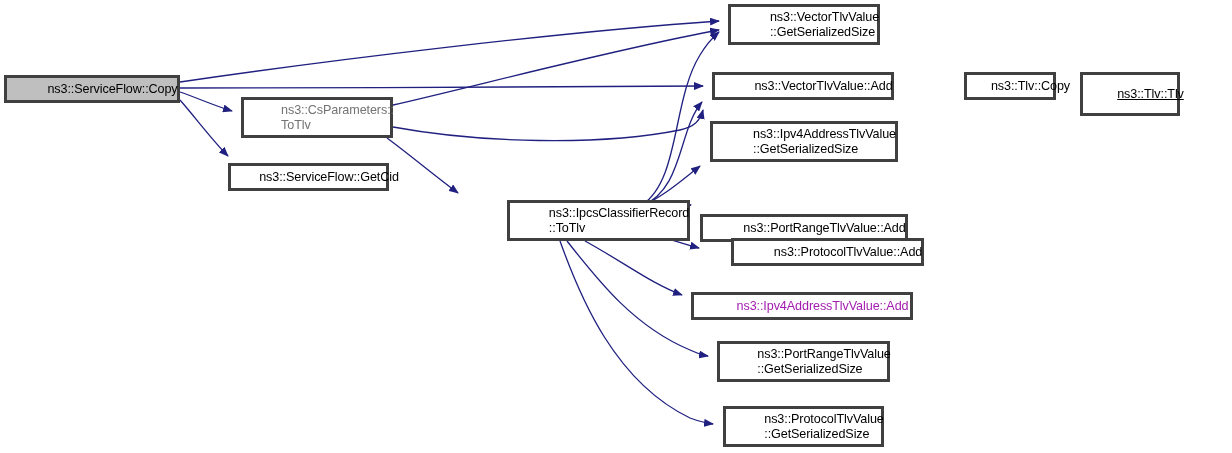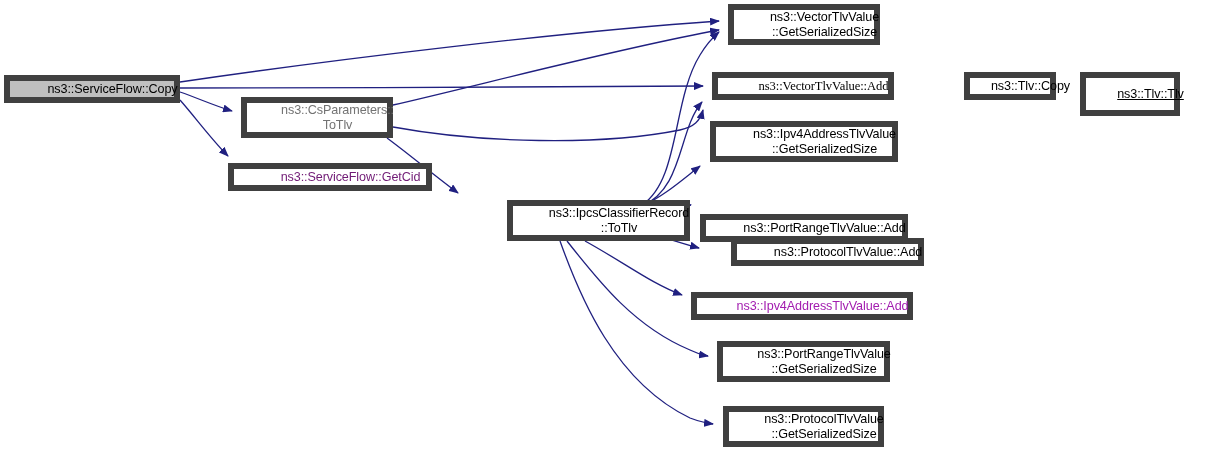--- a/index.html
+++ b/index.html
@@ -20,27 +20,26 @@
     position: absolute;
     left: 0;
     top: 0;
     width: 1232px;
     height: 453px;
     pointer-events: none;
   }
   .node {
     position: absolute;
     box-sizing: border-box;
-    border: 6px solid #0f766e;
+    border: 3px solid #0f766e;
     background: #ffffff;
     color: #000000;
     display: flex;
     align-items: center;
     justify-content: center;
-    text-align: center;
     font-size: 12.6px;
     line-height: 15px;
     letter-spacing: -0.1px;
     white-space: pre-line;
     z-index: 2;
     padding-left: 41px;
   }
   .node.root {
     background: #bfbfbf;
     border-color: #404040;
@@ -73,26 +72,26 @@
         <path d="M585,241 C625,263 652,284 682,295" marker-end="url(#arrow)" stroke="#202080"></path>
         <path d="M567,241 C600,283 635,327 690,350 C696,353 702,355 708,356" marker-end="url(#arrow)" stroke="#202080"></path>
         <path d="M560,241 C580,297 615,382 690,418 C698,421 705,423 713,424" marker-end="url(#arrow)" stroke="#202080"></path>
       </g>
   </svg>
 
   <div id="node-layer">
       <div class="node root" style="left: 4px; top: 75px; width: 176px; height: 28px; background: rgb(191, 191, 191); border-color: rgb(64, 64, 64); color: rgb(0, 0, 0);">ns3::ServiceFlow::Copy</div>
       <div class="node" style="left: 241px; top: 97px; width: 152px; height: 41px; border-color: rgb(64, 64, 64); color: #737373;">ns3::CsParameters::
 ToTlv</div>
-      <div class="node" style="left: 228px; top: 163px; width: 204px; height: 28px; border-color: rgb(64, 64, 64); color: #701a75;">ns3::ServiceFlow::GetCid</div>
+      <div class="node" style="left: 228px; top: 163px; width: 161px; height: 28px; border-color: rgb(64, 64, 64); color: #000000;">ns3::ServiceFlow::GetCid</div>
       <div class="node" style="left: 459px; top: 200px; width: 183px; height: 41px; border-color: rgb(64, 64, 64); color: rgb(0, 0, 0); margin-left: 48px;">ns3::IpcsClassifierRecord
 ::ToTlv</div>
       <div class="node" style="left: 728px; top: 4px; width: 152px; height: 41px; border-color: rgb(64, 64, 64); color: rgb(0, 0, 0);">ns3::VectorTlvValue
 ::GetSerializedSize</div>
-      <div class="node" style="left: 712px; top: 72px; width: 182px; height: 28px; border-color: rgb(64, 64, 64); color: rgb(0, 0, 0); font-family: Liberation Serif, serif;">ns3::VectorTlvValue::Add</div>
+      <div class="node" style="left: 712px; top: 72px; width: 182px; height: 28px; border-color: rgb(64, 64, 64); color: rgb(0, 0, 0);">ns3::VectorTlvValue::Add</div>
       <div class="node" style="left: 964px; top: 72px; width: 92px; height: 28px; border-color: rgb(64, 64, 64); color: rgb(0, 0, 0);">ns3::Tlv::Copy</div>
       <div class="node" style="left: 1080px; top: 72px; width: 100px; height: 44px; border-color: rgb(64, 64, 64); color: rgb(0, 0, 0); text-decoration: underline;">ns3::Tlv::Tlv</div>
       <div class="node" style="left: 710px; top: 121px; width: 188px; height: 41px; border-color: rgb(64, 64, 64); color: rgb(0, 0, 0);">ns3::Ipv4AddressTlvValue
 ::GetSerializedSize</div>
       <div class="node" style="left: 700px; top: 190px; width: 208px; height: 28px; border-color: rgb(64, 64, 64); color: rgb(0, 0, 0); margin-top: 24px;">ns3::PortRangeTlvValue::Add</div>
       <div class="node" style="left: 708px; top: 238px; width: 193px; height: 28px; border-color: rgb(64, 64, 64); color: rgb(0, 0, 0); margin-left: 23px;">ns3::ProtocolTlvValue::Add</div>
       <div class="node" style="left: 691px; top: 292px; width: 222px; height: 28px; border-color: rgb(64, 64, 64); color: #a21caf;">ns3::Ipv4AddressTlvValue::Add</div>
       <div class="node" style="left: 717px; top: 341px; width: 173px; height: 41px; border-color: rgb(64, 64, 64); color: rgb(0, 0, 0);">ns3::PortRangeTlvValue
 ::GetSerializedSize</div>
       <div class="node" style="left: 723px; top: 406px; width: 161px; height: 41px; border-color: rgb(64, 64, 64); color: rgb(0, 0, 0);">ns3::ProtocolTlvValue

